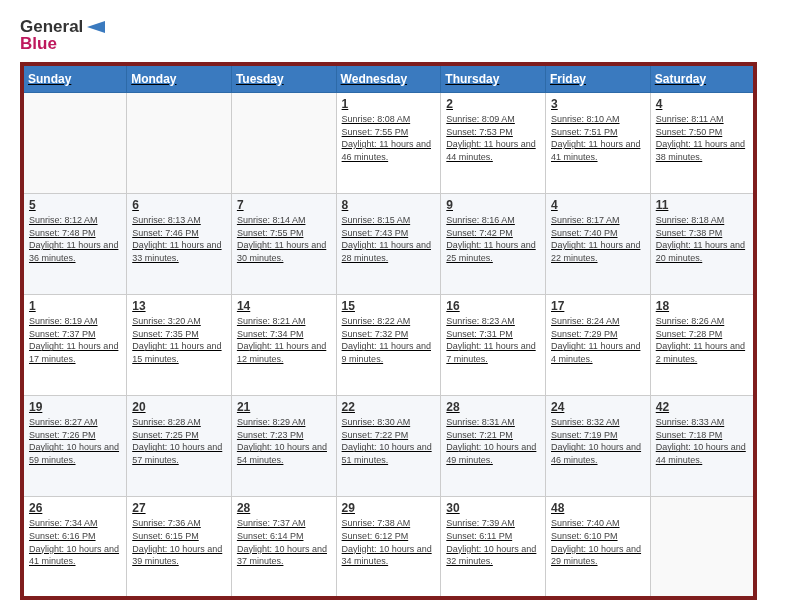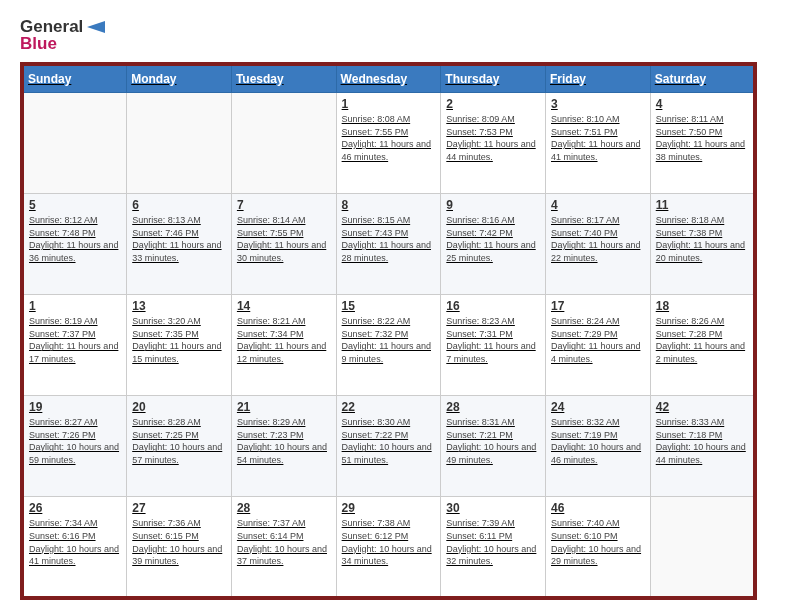--- a/index.html
+++ b/index.html
@@ -310,21 +310,21 @@
 Sunset: 6:12 PM
 Daylight: 10 hours and 34 minutes.</div>
           </td>
           <td>
             <span class="day-number">30</span>
             <div class="day-info">Sunrise: 7:39 AM
 Sunset: 6:11 PM
 Daylight: 10 hours and 32 minutes.</div>
           </td>
           <td>
-            <span class="day-number">46</span>
+            <span class="day-number">48</span>
             <div class="day-info">Sunrise: 7:40 AM
 Sunset: 6:10 PM
 Daylight: 10 hours and 29 minutes.</div>
           </td>
           <td class="empty-cell"></td>
         </tr>
       </tbody>
   </table>
 </div>
 

